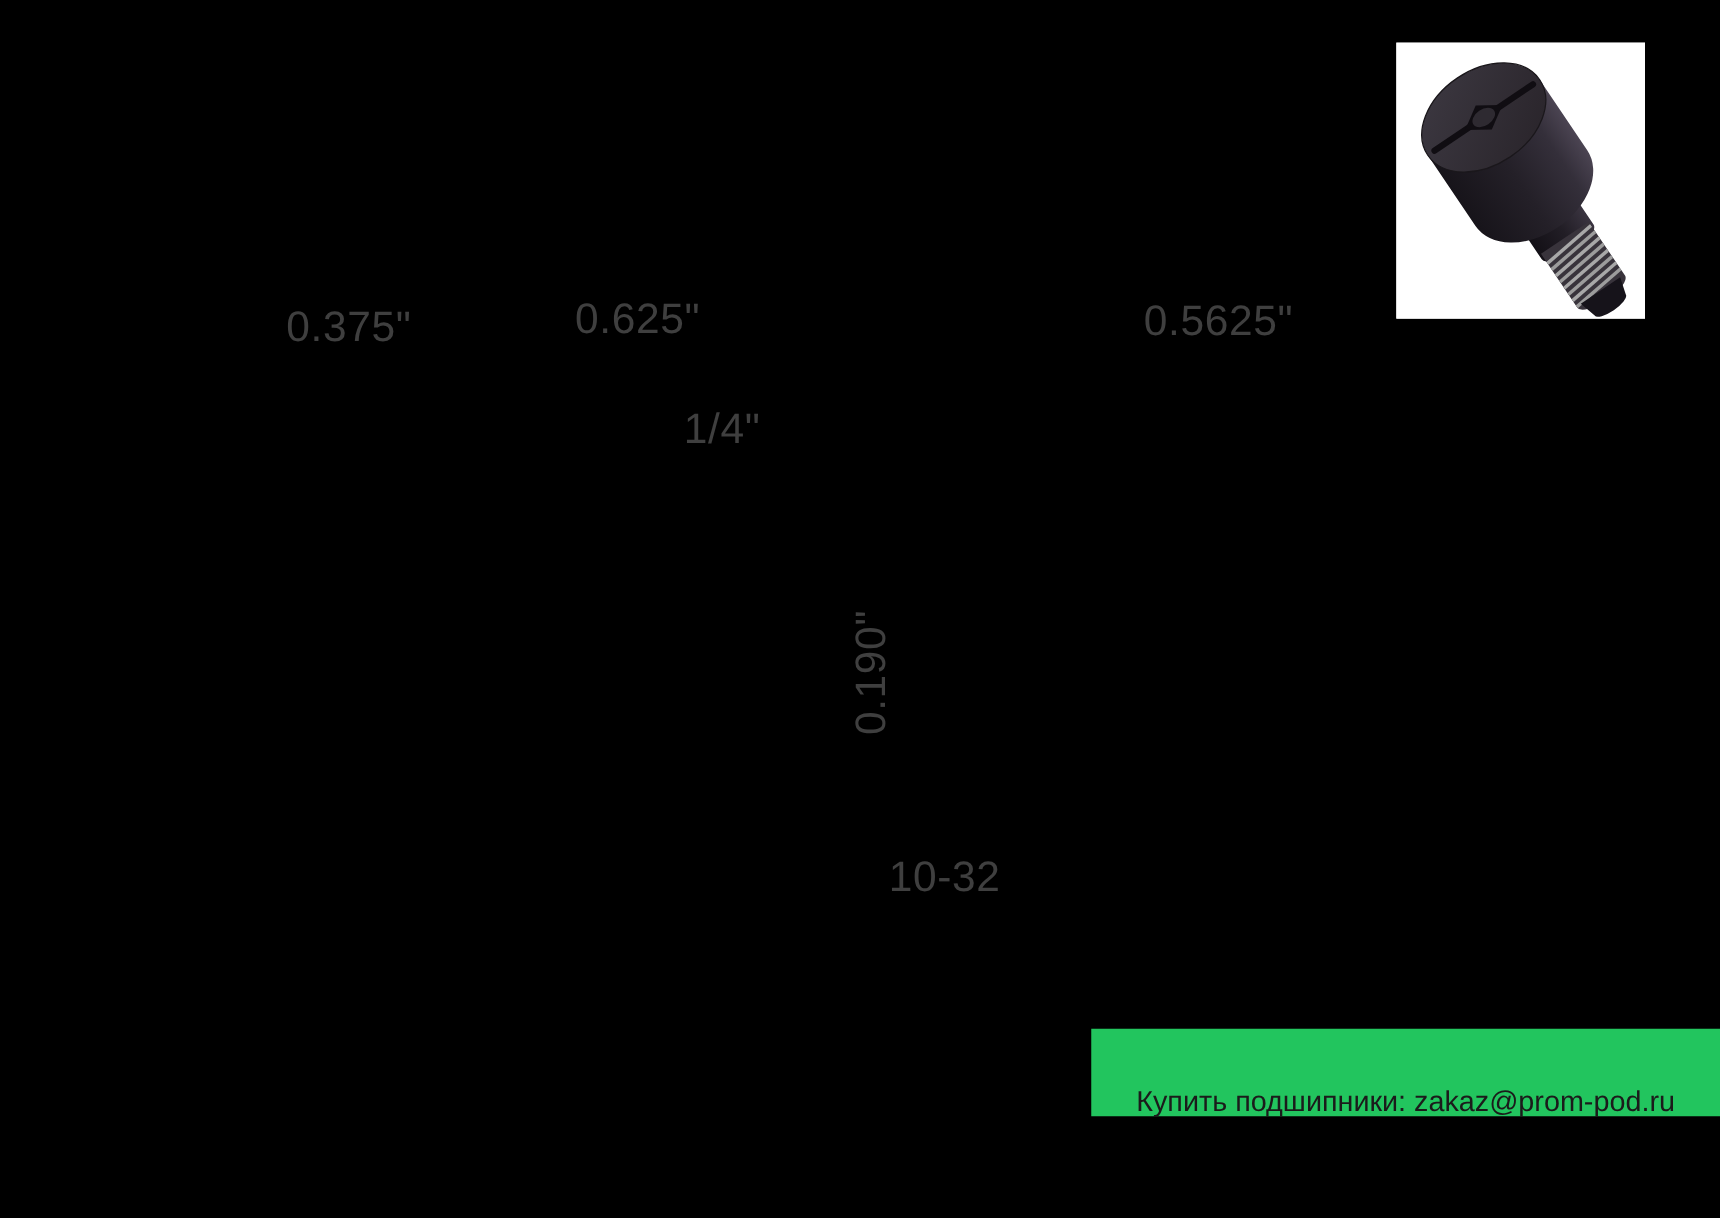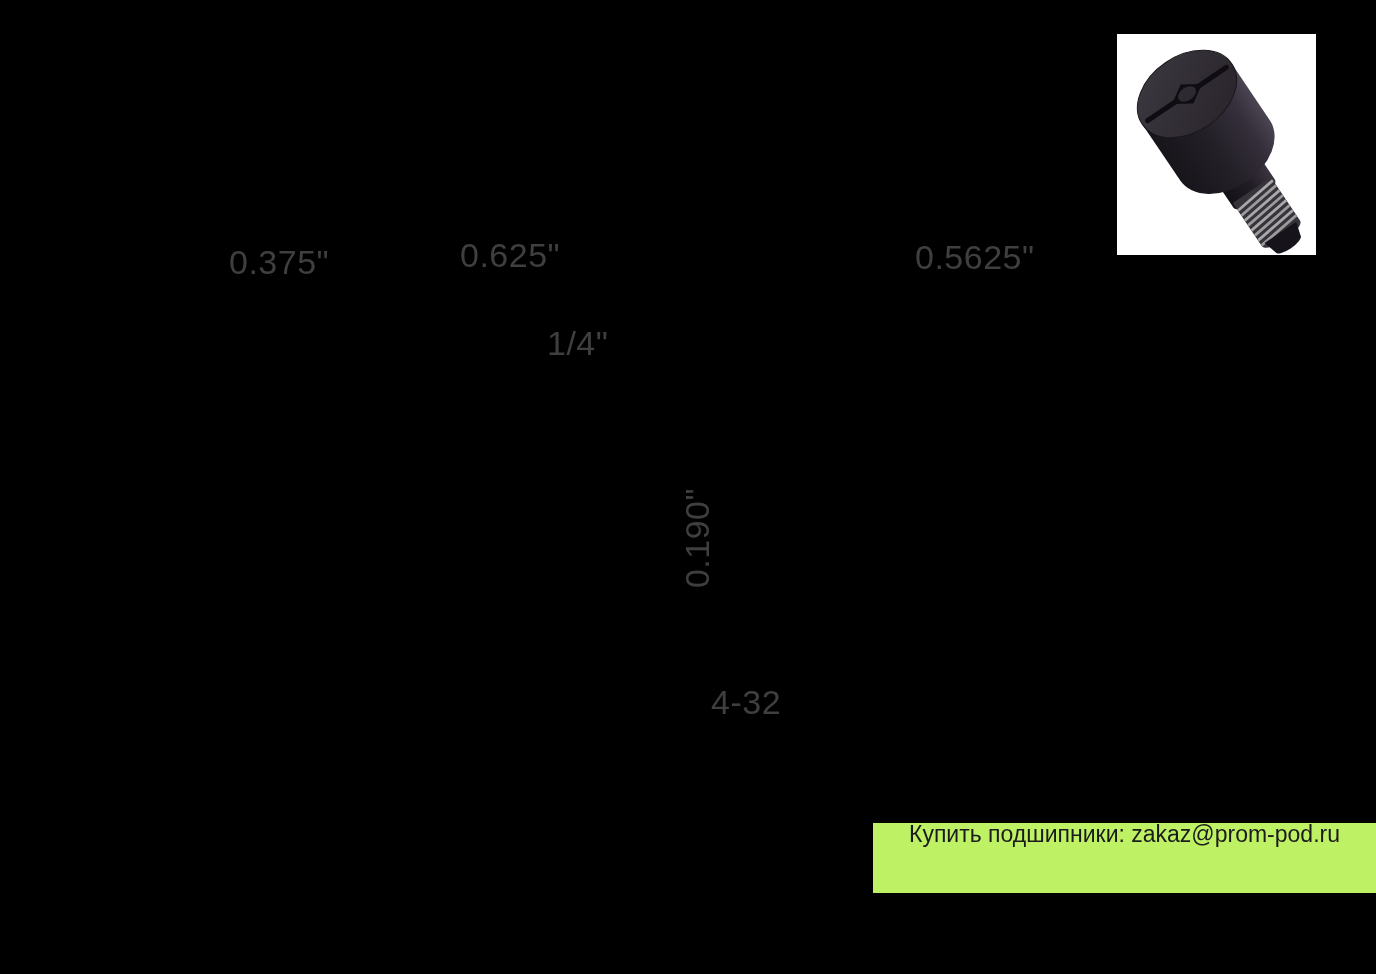--- a/index.html
+++ b/index.html
@@ -38,23 +38,23 @@
     height: 221px;
     background: #ffffff;
     overflow: hidden;
   }
   #contact-bar {
     position: absolute;
     left: 873px;
     top: 823px;
     width: 503px;
     height: 70px;
-    background: #bef264;
+    background: #22c55e;
     display: flex;
-    align-items: flex-start;
+    align-items: flex-end;
     justify-content: center;
   }
   #contact-bar span {
     color: #1b1b1b;
     font-size: 23px;
     line-height: 1;
     white-space: nowrap;
   }
 </style>
 </head>
@@ -65,21 +65,21 @@
   <div class="dim-label" style="left:229px; top:245px;">0.375"</div>
 
   <div class="dim-label" style="left:460px; top:238px;">0.625"</div>
 
   <div class="dim-label" style="left:915px; top:240px;">0.5625"</div>
 
   <div class="dim-label" style="left:547px; top:326px;">1/4"</div>
 
   <div class="dim-label vertical" style="left:637px; top:521px;">0.190"</div>
 
-  <div class="dim-label" style="left:711px; top:685px;">4-32</div>
+  <div class="dim-label" style="left:711px; top:685px;">10-32</div>
 
   <div id="product-photo">
     <svg width="199" height="221" viewBox="0 0 199 221" xmlns="http://www.w3.org/2000/svg">
       <defs>
         <linearGradient id="headSide" x1="0" y1="0" x2="1" y2="0">
           <stop offset="0" stop-color="#17141a"></stop>
           <stop offset="0.45" stop-color="#242028"></stop>
           <stop offset="0.8" stop-color="#342f3a"></stop>
           <stop offset="1" stop-color="#4b4452"></stop>
         </linearGradient>

